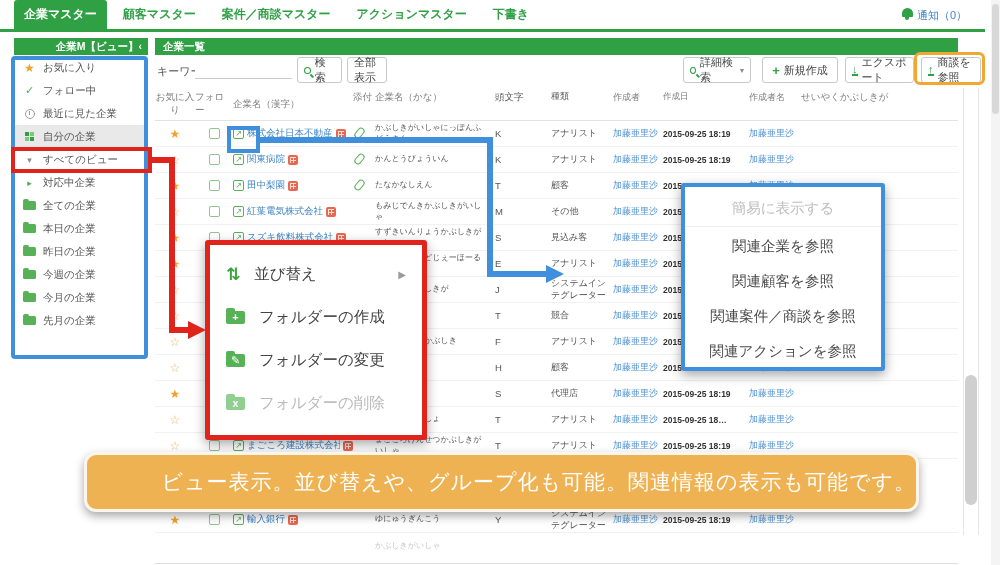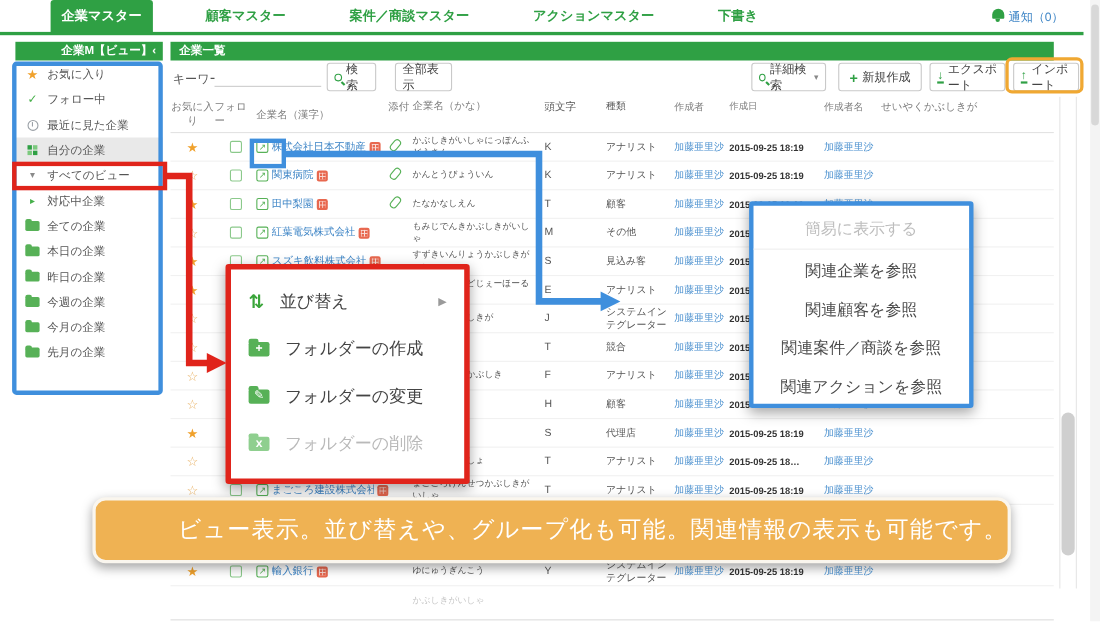--- a/index.html
+++ b/index.html
@@ -5,21 +5,21 @@
   * { margin:0; padding:0; box-sizing:border-box; }
   html,body { width:1000px; height:565px; }
   body {
     font-family:"Liberation Sans","DejaVu Sans",sans-serif;
     background:#fff; color:#444; position:relative; overflow:hidden;
     font-size:11px;
   }
   
   .topnav { position:absolute; left:0; top:0; width:985px; height:32px; border-bottom:3px solid #2fa044; }
   .tabs { position:absolute; left:14px; bottom:0; display:flex; align-items:flex-end; gap:6px; }
-  .tab { padding:6px 10px 6px; font-weight:bold; color:#2fa044; font-size:12px; cursor:pointer;margin-left:32px; }
+  .tab { padding:6px 10px 6px; font-weight:bold; color:#2fa044; font-size:12px; cursor:pointer; }
   .tab.active { background:#2fa044; color:#fff; border-radius:3px 3px 0 0; }
   .notif { position:absolute; right:18px; top:8px; display:flex; align-items:flex-start; gap:4px; }
   .bell { width:11px; height:9px; background:#2fa044; border-radius:6px 6px 1px 1px; position:relative; display:inline-block; }
   .bell:after { content:''; position:absolute; left:3px; bottom:-3px; width:4px; height:3px; background:#2fa044; border-radius:0 0 3px 3px; }
   .notif a { color:#3e85c6; text-decoration:none; font-size:11px; }
 
   
   .side-hdr { position:absolute; left:14px; top:38px; width:134px; height:17px; background:#2fa044; color:#fff;
     font-weight:bold; font-size:10.5px; line-height:17px; padding:0 6px; display:flex; justify-content:flex-end; }
   .sidebar { position:absolute; left:14px; top:56px; width:134px; }
@@ -217,39 +217,39 @@
 
 <div class="main-hdr">企業一覧</div>
 <div class="main">
   <div class="searchrow">
     <span class="kw-label">キーワード</span>
     <input class="kw-input" value="" style="">
     <div class="btn" style="left:142px;width:45px;">
       <span class="mag"></span>
       <span>検索</span>
     </div>
-    <div class="btn" style="left:192px;width:52px;margin-left:12px;">
+    <div class="btn" style="left:192px;width:40px;">
       <span>全部表示</span>
     </div>
     <div class="btn" style="left:528px;width:68px;">
       <span class="mag"></span>
       <span>詳細検索</span>
       <span class="caret-sm">▾</span>
     </div>
     <div class="btn" style="left:607px;width:76px;">
       <span class="gplus">+</span>
       <span>新規作成</span>
     </div>
     <div class="btn" style="left:690px;width:69px;">
       <span class="arr-dl">↓</span>
       <span>エクスポート</span>
     </div>
     <div class="btn" style="left:766px;width:60px;">
       <span class="arr-dl">↑</span>
-      <span>インポート</span>
+      <span>商談を参照</span>
     </div>
   </div>
   <div class="thead">
       <span class="c-fav">お気に入り</span>
       <span class="c-follow">フォロー</span>
       <span class="c-kanji">企業名（漢字）</span>
       <span class="c-attach">添付</span>
       <span class="c-kana">企業名（かな）</span>
       <span class="c-init">頭文字</span>
       <span class="c-type">種類</span>

